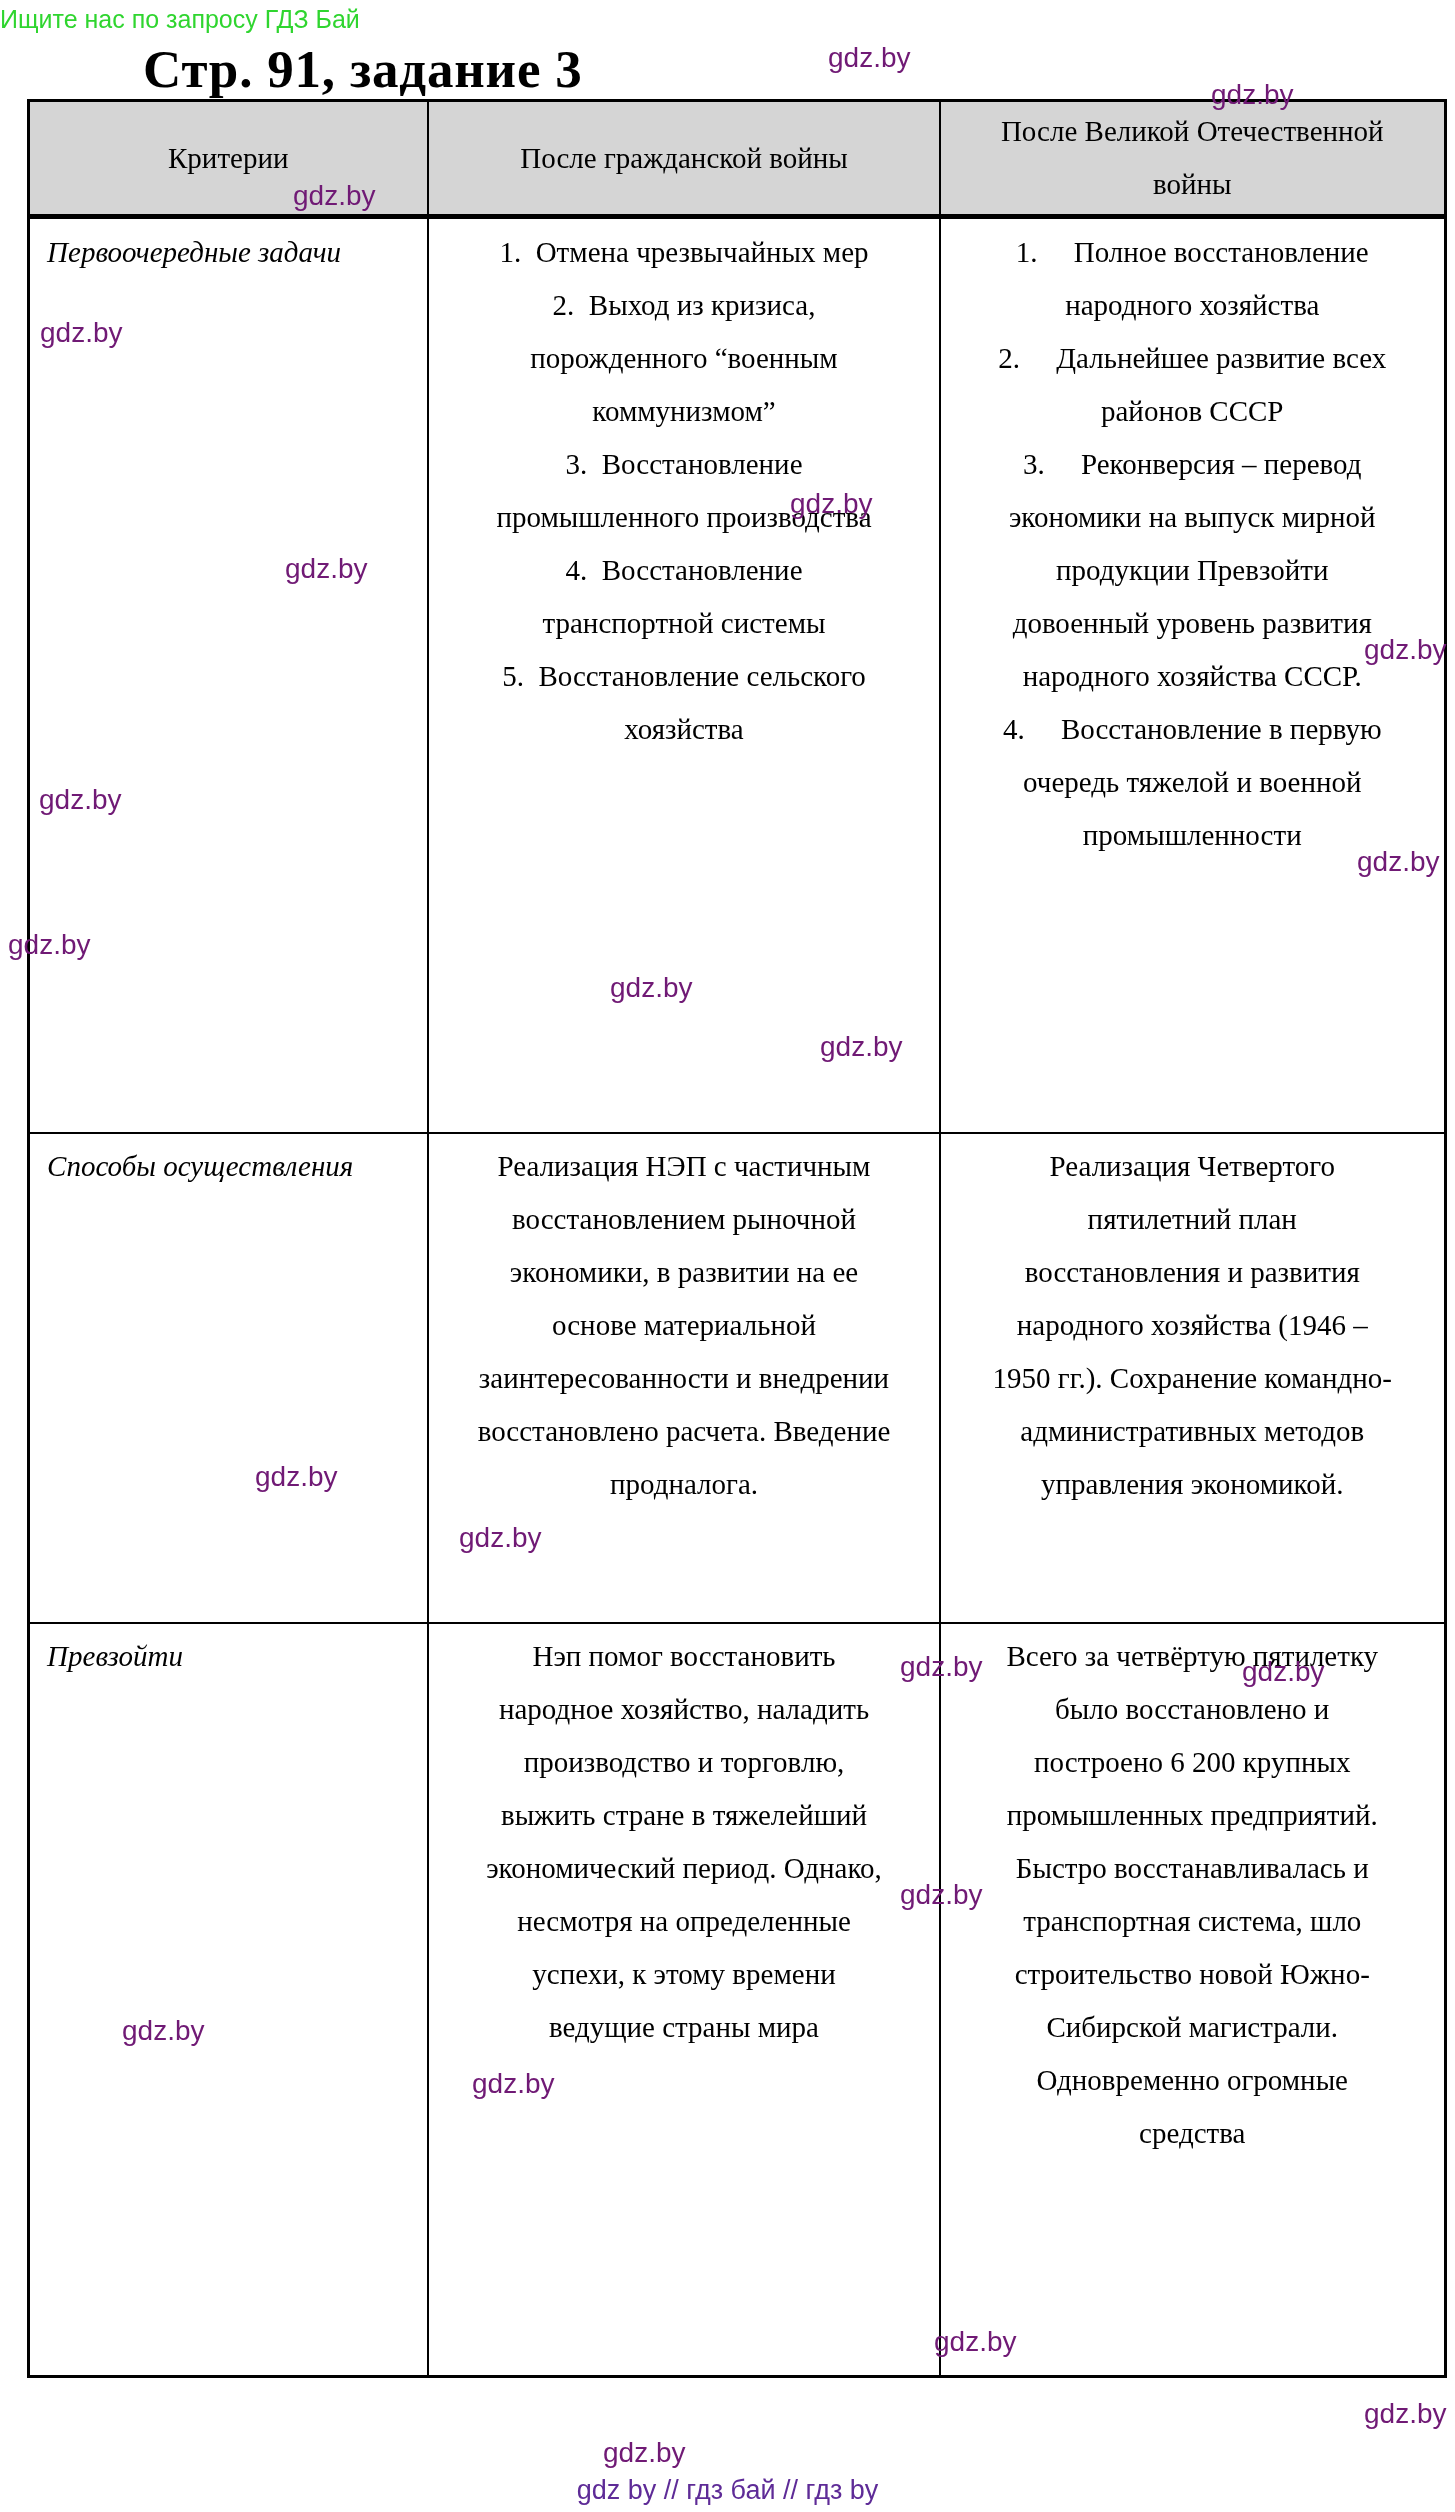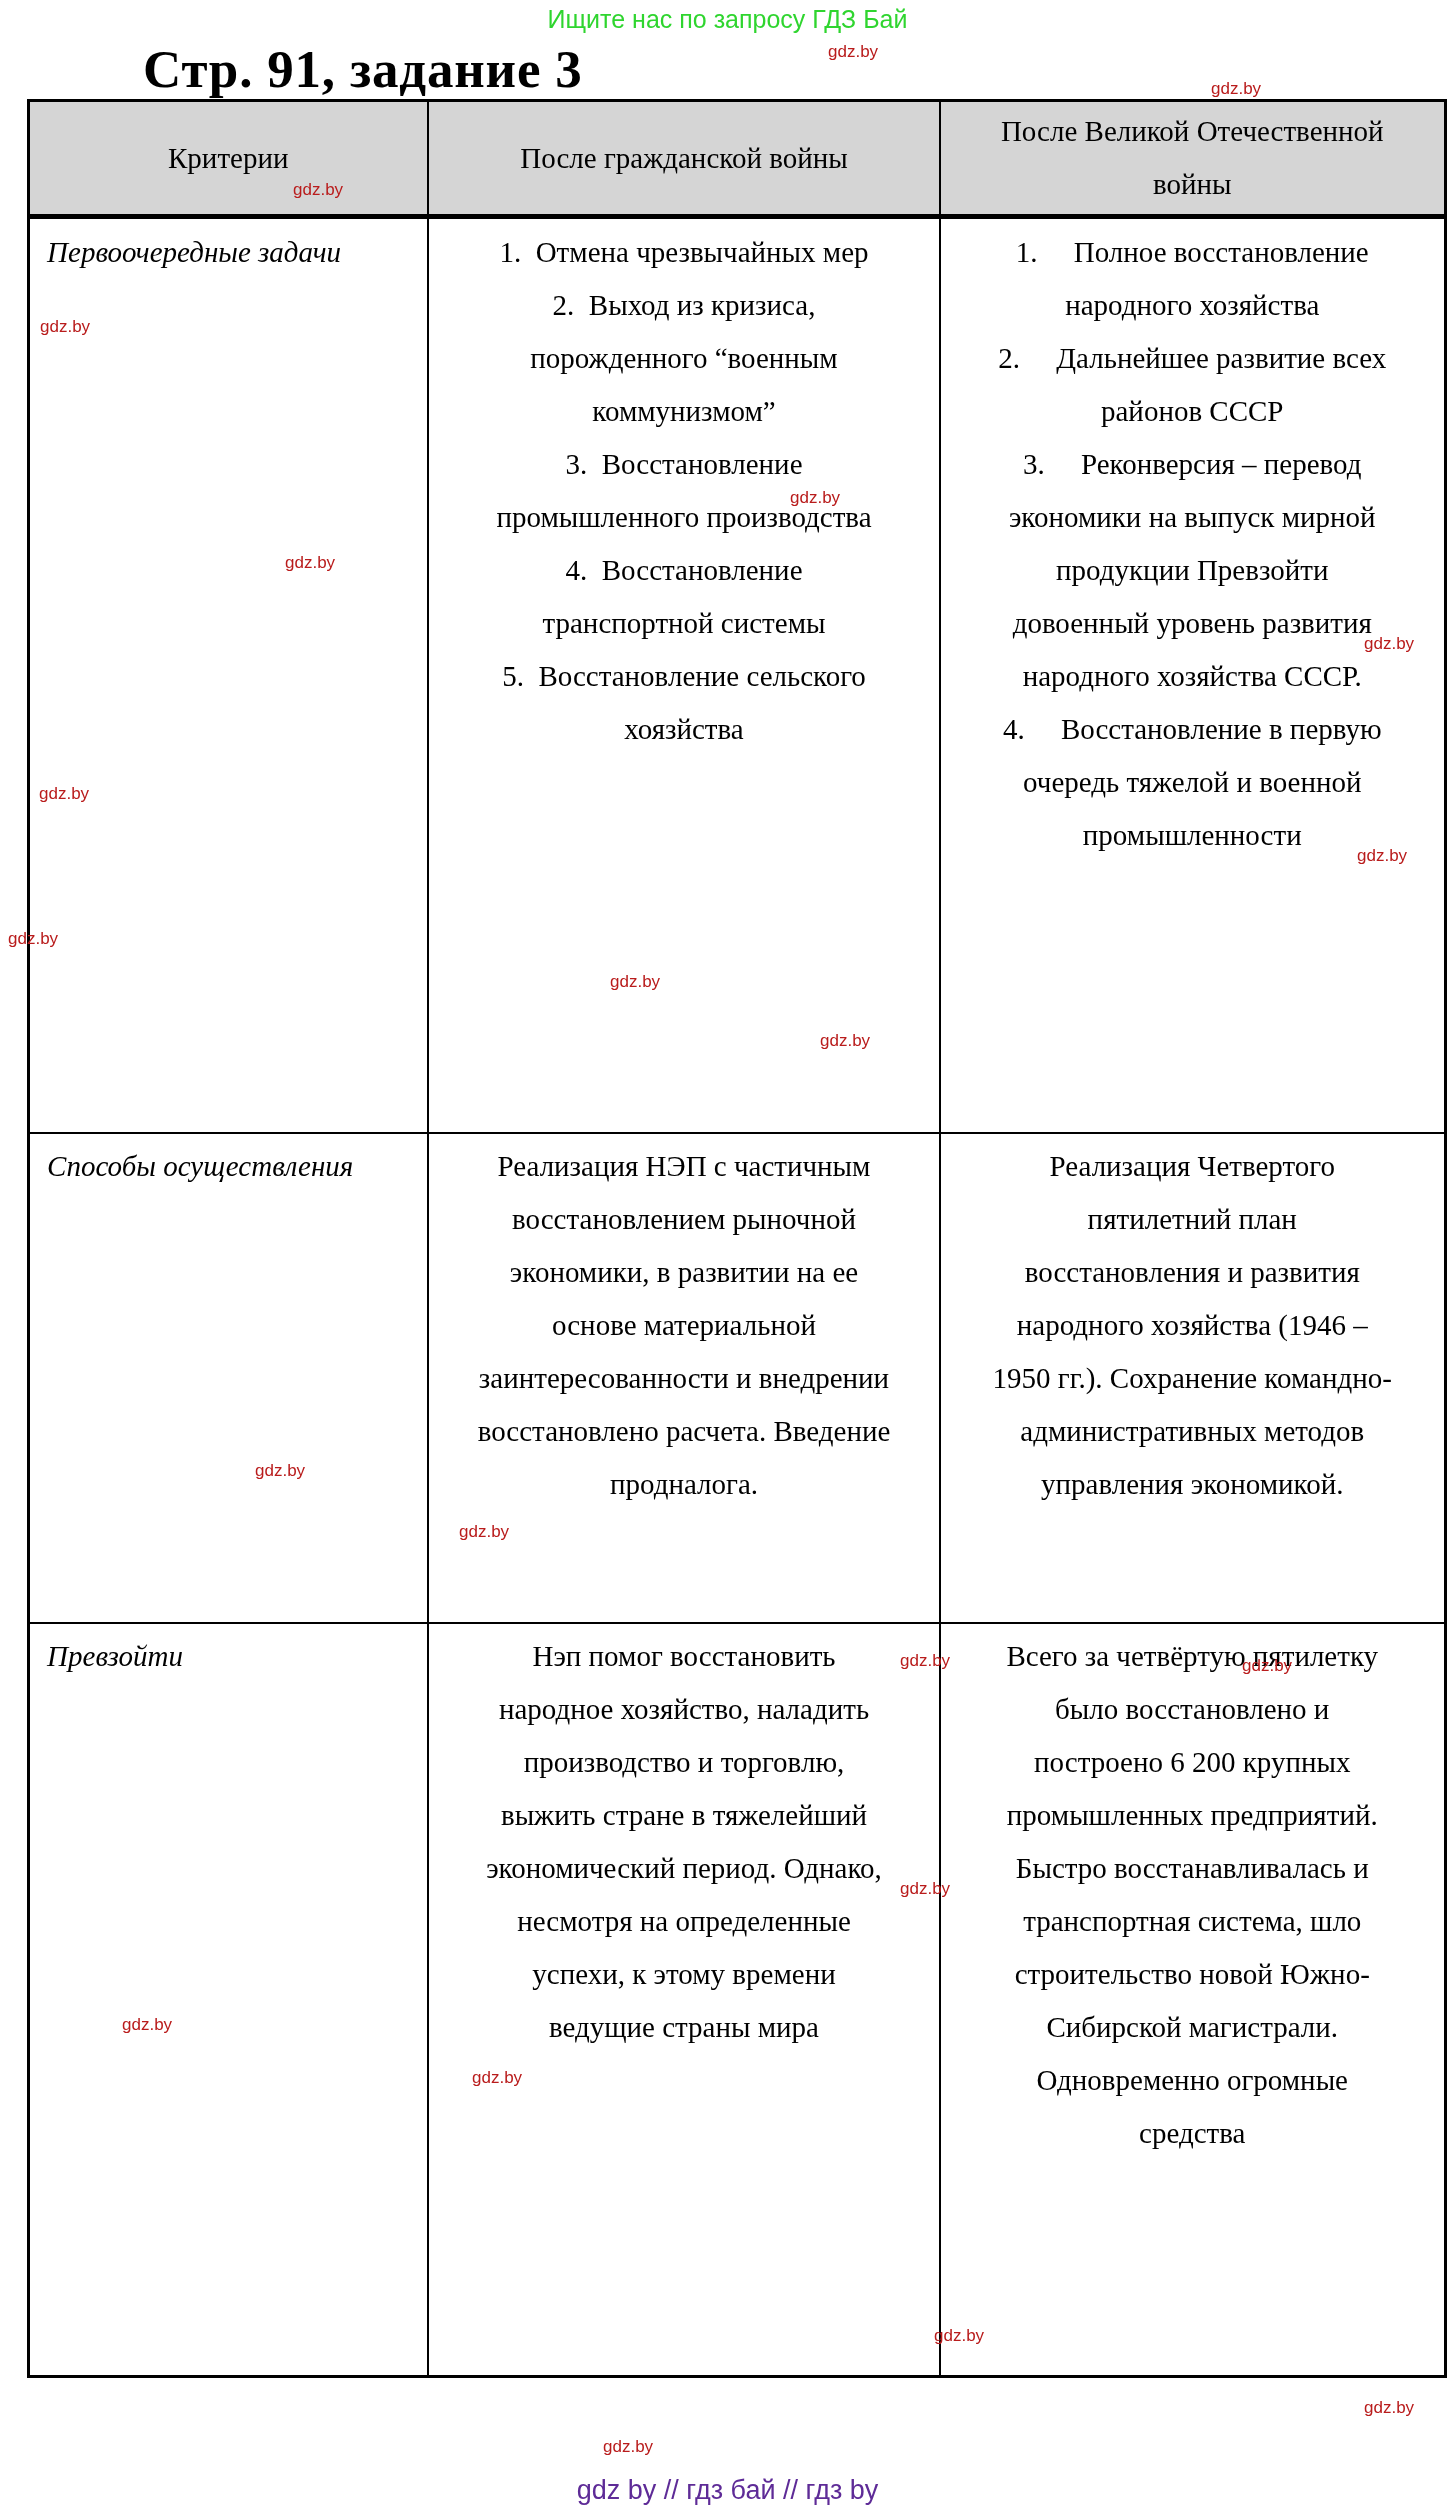--- a/index.html
+++ b/index.html
@@ -1,21 +1,21 @@
 <!DOCTYPE html>
 <html style="font-size:13px"><head>
 <meta charset="utf-8">
 <style>
   html,body{margin:0;padding:0;background:#fff;}
   .page{
     position:relative;width:1455px;height:2512px;background:#ffffff;
     font-family:"Liberation Serif",serif;color:#000;overflow:hidden;
   }
   .promo{
-    position:absolute;top:4.8px;left:0;width:100%;text-align:center;
+    position:absolute;top:4.8px;left:0;width:100%;text-align:left;
     font-family:"Liberation Sans",sans-serif;font-size:25px;color:#2fd52f;
   }
   .title{
     position:absolute;top:39px;left:143px;
     font-size:53px;font-weight:bold;letter-spacing:0.8px;
   }
   table.cmp{
     position:absolute;left:26.5px;top:99px;width:1417px;
     border-collapse:collapse;table-layout:fixed;
     font-size:29px;line-height:53px;
@@ -23,21 +23,21 @@
   table.cmp,table.cmp th,table.cmp td{border:2.4px solid #000;}
   table.cmp{border-width:3.2px;}
   table.cmp thead th{
     background:#d5d5d5;font-weight:normal;text-align:center;vertical-align:middle;
     padding:3.2px 56px;border-bottom:5.6px solid #000;
   }
   table.cmp td{vertical-align:top;padding:6.4px 48px;text-align:center;}
   table.cmp td.crit{text-align:left;padding:6.4px 9.6px 6.4px 17.6px;font-style:italic;}
   .wm{
     position:absolute;font-family:"Liberation Sans",sans-serif;
-    font-size:17px;color:#b91c1c;white-space:nowrap;
+    font-size:28px;color:#701a75;white-space:nowrap;
   }
   .footer{
     position:absolute;top:2475px;left:0;width:100%;text-align:center;
     font-family:Liberation Sans, sans-serif;font-size:27px;color:#5e2b97;
   }
 </style>
 </head>
 <body>
 
 <div class="page">

